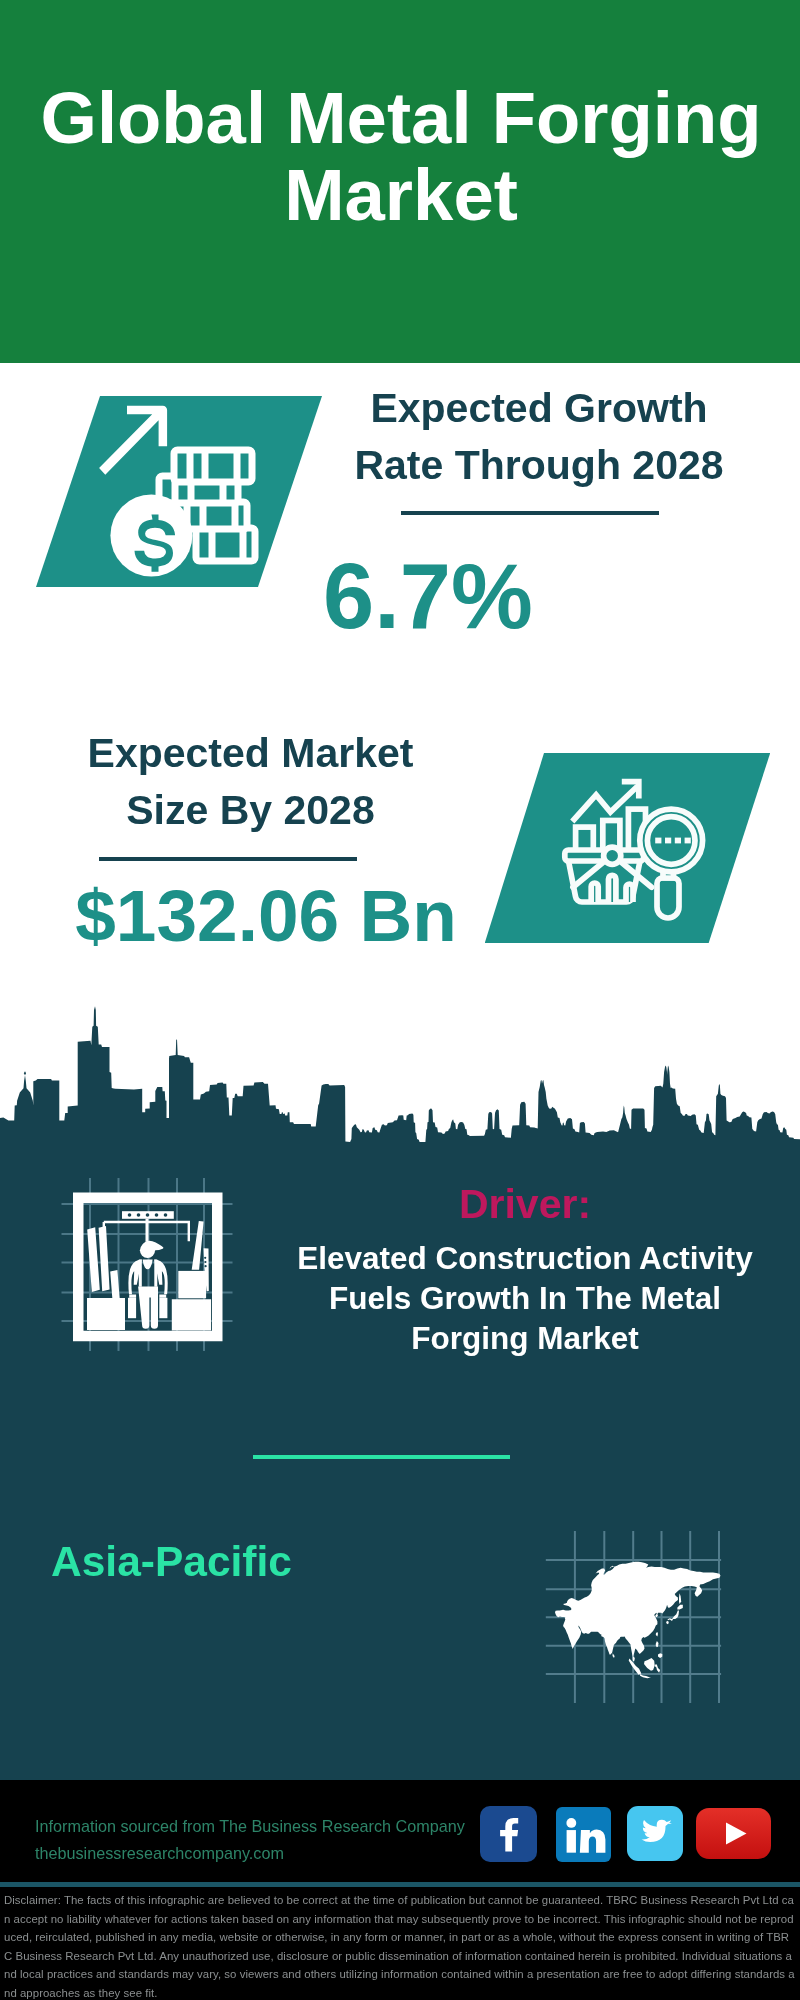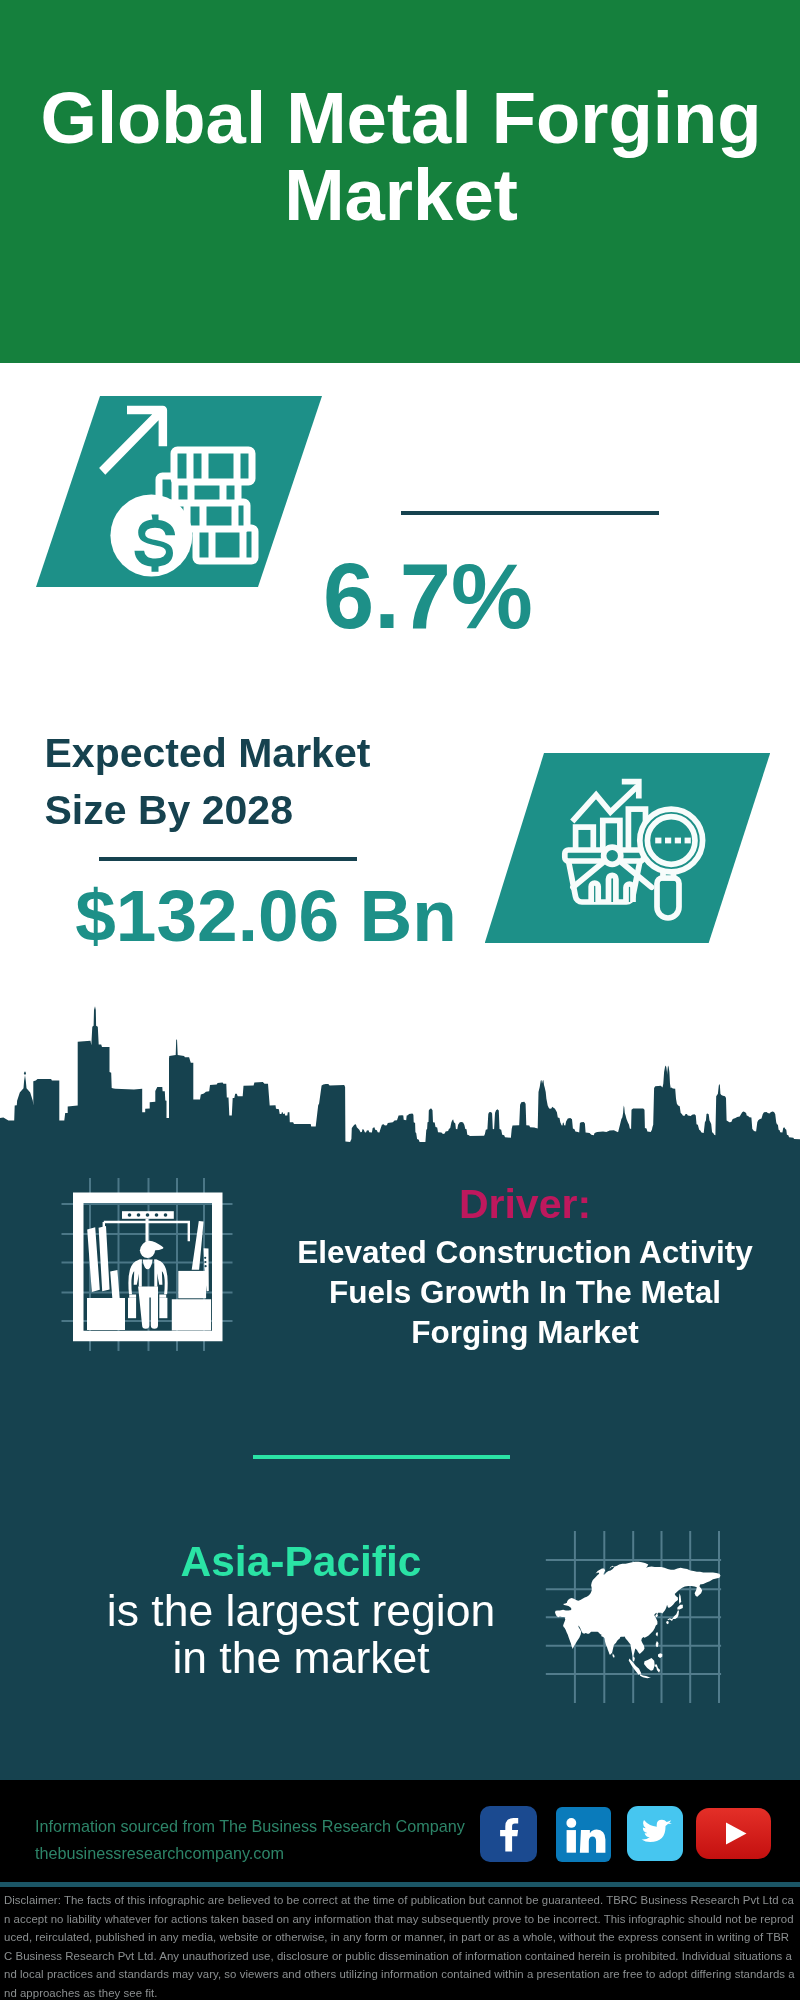--- a/index.html
+++ b/index.html
@@ -77,20 +77,24 @@
         <rect x="79" y="54" width="78" height="32" rx="3.5" fill="#1d9088"></rect>
         <path d="M95 56 v28 M110 56 v28 M142 56 v28"></path>
       </g>
       <g>
         <circle cx="56.4" cy="139.5" r="41" fill="#ffffff"></circle>
         <path fill="#1d9088" d="M56.5 118.6 h7 v5.3 q7.5 0.7 11.9 4.9 q4.3 4.1 4.7 10.5 h-9.4 q-0.4 -3.4 -2.8 -5.4 q-2.6 -2.2 -7.9 -2.2 q-5 0 -7.5 1.8 q-2.4 1.7 -2.4 4.2 q0 2.4 2.1 3.7 q2.2 1.3 8.6 2.5 q9.1 1.7 13.1 4.6 q4.1 2.9 4.1 8.6 q0 6.1 -4.5 9.8 q-3.8 3.1 -10 3.7 v5.1 h-7 v-5.1 q-7.7 -0.7 -12.2 -4.9 q-4.5 -4.2 -4.8 -11 h9.6 q0.3 3.7 3 5.7 q2.8 2.1 8.4 2.1 q5.4 0 8 -1.9 q2.5 -1.9 2.5 -4.6 q0 -2.6 -2.3 -4 q-2.4 -1.5 -9.2 -2.8 q-8.7 -1.7 -12.5 -4.5 q-3.8 -2.9 -3.8 -8.3 q0 -5.8 4.2 -9.4 q3.6 -3 10.1 -3.6 Z"></path>
       </g>
     </svg>
   </div>
 
+  <div style="position:absolute;left:333px;top:380px;width:412px;text-align:center">
+    <div class="stat-h">Expected Growth
+Rate Through 2028</div>
+  </div>
   <div class="stat-rule" style="position:absolute;left:401px;top:511px;width:258px;height:4px"></div>
   <div class="stat-v" style="position:absolute;left:323px;top:550px;width:410px;text-align:left;font-size:92px">6.7%</div>
 
   <div class="para" style="left:484.7px;top:752.8px;width:285.6px;height:190.4px;--c1:20.8%;--c2:78.4%">
     <div class="para-bg"></div>
     <svg style="left:75px;top:20px;width:152px;height:152px" viewBox="0 0 152 152">
       <g fill="none" stroke="#f7fcfb" stroke-width="5.7" stroke-linecap="butt" stroke-linejoin="miter">
         <path d="M12.3 48.5 L36.1 21.9 L50.4 39.0 L77.5 13.2"></path>
         <path d="M61.8 8.6 H78.8 V25.6"></path>
         <rect x="15.6" y="54.1" width="17.7" height="25"></rect>
@@ -111,21 +115,21 @@
       </g>
       <g fill="#f7fcfb">
         <rect x="95.2" y="64.6" width="6.2" height="5.8"></rect>
         <rect x="105" y="64.6" width="6.2" height="5.8"></rect>
         <rect x="114.8" y="64.6" width="6.2" height="5.8"></rect>
         <rect x="124.6" y="64.6" width="6.2" height="5.8"></rect>
       </g>
     </svg>
   </div>
 
-  <div style="position:absolute;left:44.5px;top:724.5px;width:412px;">
+  <div style="position:absolute;left:44.5px;top:724.5px;width:412px;text-align:center">
     <div class="stat-h">Expected Market
 Size By 2028</div>
   </div>
   <div class="stat-rule" style="position:absolute;left:99px;top:857px;width:258px;height:4px"></div>
   <div class="stat-v" style="position:absolute;left:60px;top:879px;width:412px;text-align:center;font-size:73px">$132.06 Bn</div>
 
   <svg class="city" style="top:1000px;height:160px" viewBox="0 0 800 160" preserveAspectRatio="none">
     <path fill="#16424f" d="M 0,160 L 0,118.1 L 3.4,117.6 L 8.4,120.6 L 14.2,120.6 L 14.7,105.5 L 16.8,105.2 L 17.1,100.8 L 19.8,92.4 L 23.5,88.2 L 24.1,80.7 L 25.0,75.3 L 23.8,73.3 L 25.0,71.3 L 26.1,73.3 L 25.0,75.3 L 25.8,80.7 L 26.5,88.2 L 30.2,92.4 L 32.8,100.8 L 33.3,105.5 L 33.3,81.2 L 35.8,80.4 L 37.5,79.0 L 51.1,79.0 L 51.9,80.4 L 59.3,80.4 L 59.3,120.6 L 64.3,120.6 L 65.2,113.0 L 67.7,113.0 L 67.7,106.5 L 77.7,105.5 L 77.7,41.8 L 90.5,40.8 L 91.3,45.2 L 92.3,26.8 L 93.6,25.8 L 94.0,10.0 L 95.0,6.3 L 95.8,10.0 L 96.1,25.8 L 97.8,26.8 L 98.7,44.4 L 101.2,44.4 L 102.0,46.9 L 109.5,46.9 L 109.5,72.0 L 111.2,72.8 L 111.7,87.9 L 113.7,88.4 L 115.4,88.8 L 133.8,89.6 L 134.0,89.6 L 142.2,88.8 L 142.2,112.2 L 145.2,112.2 L 145.2,108.8 L 149.7,108.5 L 149.7,102.2 L 155.3,101.8 L 155.3,90.9 L 157.3,86.9 L 162.3,86.9 L 162.6,91.3 L 164.8,91.3 L 165.3,100.5 L 166.5,100.8 L 166.5,118.1 L 169.0,118.1 L 169.0,58.6 L 169.3,55.9 L 175.7,55.1 L 176.2,40.0 L 177.0,39.2 L 177.7,55.1 L 184.1,55.9 L 184.9,57.3 L 189.1,57.3 L 190.8,62.8 L 193.3,62.8 L 193.3,99.6 L 200.0,99.6 L 200.8,94.6 L 203.3,93.8 L 204.5,92.9 L 205.9,91.8 L 209.2,91.3 L 210.0,85.1 L 216.7,84.6 L 217.6,82.9 L 222.6,82.4 L 223.4,83.7 L 226.3,83.7 L 226.8,97.5 L 228.5,97.5 L 229.3,115.5 L 231.8,115.5 L 232.7,98.0 L 234.3,98.0 L 235.2,93.8 L 236.8,93.8 L 237.7,96.3 L 242.7,96.3 L 243.5,85.7 L 253.6,85.4 L 254.4,82.4 L 262.8,82.0 L 264.5,83.7 L 267.8,83.7 L 268.0,83.7 L 269.7,105.5 L 275.5,105.2 L 276.0,108.8 L 278.9,109.2 L 279.7,113.9 L 281.4,113.9 L 281.9,112.2 L 282.7,112.2 L 283.1,113.9 L 284.8,113.5 L 285.1,115.5 L 287.3,115.5 L 287.8,112.2 L 289.4,112.2 L 289.8,122.2 L 293.1,122.2 L 294.0,123.9 L 310.7,123.9 L 311.2,126.4 L 315.7,126.4 L 316.2,122.2 L 318.2,105.2 L 319.1,103.5 L 321.6,85.4 L 323.3,84.6 L 325.8,84.1 L 328.3,84.1 L 329.6,85.4 L 344.2,85.1 L 345.1,87.1 L 345.4,141.5 L 350.1,142.0 L 351.4,139.0 L 351.8,128.1 L 354.3,124.8 L 355.9,124.3 L 356.8,127.3 L 359.3,129.8 L 360.5,132.3 L 361.8,132.0 L 362.6,129.0 L 363.8,129.8 L 364.8,132.3 L 366.0,132.6 L 366.8,130.6 L 368.5,130.3 L 369.3,132.3 L 371.9,132.6 L 372.7,128.1 L 374.4,127.3 L 375.2,129.8 L 376.9,130.3 L 377.7,132.3 L 379.4,132.6 L 380.2,129.8 L 381.9,124.8 L 383.6,124.3 L 384.9,125.6 L 386.9,125.3 L 387.8,123.1 L 392.8,122.2 L 394.5,120.6 L 397.0,120.2 L 398.6,115.5 L 401.8,115.2 L 402.0,115.2 L 403.3,115.5 L 403.7,119.7 L 406.2,120.2 L 406.7,115.5 L 407.9,115.2 L 409.0,113.9 L 412.4,113.5 L 413.4,114.7 L 413.7,122.2 L 415.1,123.1 L 415.4,132.3 L 416.2,133.1 L 417.1,139.0 L 418.8,139.8 L 419.6,142.0 L 425.4,142.0 L 426.3,129.8 L 427.1,129.0 L 427.5,122.2 L 428.5,121.9 L 428.8,110.5 L 430.1,108.8 L 431.3,108.5 L 432.5,110.2 L 433.0,122.2 L 434.7,122.6 L 435.5,126.9 L 437.2,127.6 L 438.0,132.3 L 441.4,132.6 L 443.0,134.0 L 444.7,133.6 L 445.6,131.5 L 448.1,131.0 L 448.9,129.0 L 450.2,128.1 L 451.4,122.2 L 452.2,120.6 L 453.1,119.2 L 453.9,122.2 L 455.3,123.6 L 455.9,129.0 L 457.3,129.3 L 458.1,124.8 L 459.8,122.2 L 461.5,121.9 L 463.1,122.6 L 464.3,124.8 L 465.3,129.0 L 466.5,129.3 L 467.3,134.8 L 469.0,135.3 L 469.8,136.0 L 484.1,135.7 L 484.9,134.0 L 485.8,129.8 L 487.4,129.3 L 488.3,113.9 L 489.1,112.2 L 491.1,111.9 L 492.1,113.5 L 492.8,129.0 L 494.1,129.3 L 495.0,113.0 L 496.1,110.2 L 497.5,109.2 L 498.8,110.5 L 499.5,129.0 L 501.2,129.8 L 502.2,134.8 L 504.2,135.3 L 505.0,137.3 L 510.9,137.7 L 511.7,129.0 L 512.5,125.6 L 519.2,125.3 L 520.1,104.7 L 521.3,102.2 L 524.3,101.8 L 525.6,103.8 L 526.3,125.3 L 529.3,125.6 L 530.1,127.3 L 534.3,127.6 L 535.8,128.1 L 536.0,128.1 L 537.7,128.6 L 538.5,92.1 L 539.7,87.1 L 540.7,80.7 L 541.5,80.0 L 542.0,83.7 L 542.7,80.7 L 543.4,80.0 L 544.0,85.1 L 544.7,87.4 L 545.7,92.1 L 546.4,98.8 L 547.7,105.5 L 549.1,108.5 L 551.1,108.8 L 551.9,107.5 L 552.8,106.8 L 553.6,108.0 L 554.8,108.5 L 555.8,110.2 L 556.9,112.2 L 557.8,117.6 L 559.5,118.1 L 560.3,122.2 L 561.1,123.9 L 561.5,125.3 L 562.5,125.6 L 562.8,123.1 L 563.6,122.6 L 564.1,125.3 L 565.3,125.6 L 566.1,121.4 L 567.8,118.6 L 570.3,118.1 L 572.0,119.2 L 572.9,128.6 L 574.5,129.3 L 575.4,131.5 L 577.9,132.0 L 579.2,132.6 L 579.9,123.1 L 581.2,122.2 L 583.7,121.9 L 584.9,123.6 L 585.6,132.6 L 589.6,133.1 L 591.3,134.8 L 593.8,135.3 L 594.6,133.1 L 597.1,132.0 L 603.0,131.5 L 606.4,132.0 L 609.7,130.6 L 613.9,130.3 L 616.4,131.5 L 618.1,132.3 L 618.9,129.0 L 619.8,125.6 L 620.6,122.2 L 621.4,118.9 L 622.3,117.6 L 622.8,114.7 L 623.1,113.0 L 623.4,108.8 L 623.8,105.5 L 624.3,107.5 L 624.8,113.0 L 625.6,115.5 L 626.5,118.9 L 627.8,122.2 L 629.0,124.8 L 629.8,128.6 L 631.1,129.0 L 631.5,109.7 L 633.1,108.5 L 643.2,108.5 L 644.5,109.7 L 644.9,128.1 L 646.5,128.6 L 647.4,131.5 L 650.7,132.0 L 651.9,129.8 L 652.4,127.3 L 653.2,124.8 L 654.1,87.9 L 655.3,86.2 L 660.8,85.7 L 662.5,87.4 L 663.3,83.7 L 664.1,72.0 L 665.0,67.0 L 665.6,65.6 L 666.3,67.0 L 667.0,72.0 L 667.7,83.7 L 668.3,87.9 L 669.8,88.8 L 666.0,88.8 L 666.8,83.7 L 667.3,72.0 L 668.0,65.6 L 668.7,67.0 L 669.4,72.0 L 670.0,83.7 L 670.7,87.9 L 671.7,87.4 L 672.7,88.4 L 675.2,88.8 L 676.0,98.8 L 676.9,103.8 L 678.1,105.5 L 679.7,106.3 L 680.7,113.0 L 681.9,113.9 L 682.8,115.5 L 684.4,115.9 L 685.3,114.2 L 686.9,113.9 L 687.8,115.5 L 690.8,115.9 L 692.0,114.7 L 694.5,114.2 L 695.8,115.5 L 696.5,124.3 L 697.8,124.8 L 699.2,129.8 L 700.3,130.6 L 701.5,132.6 L 703.7,133.1 L 704.9,122.2 L 705.9,120.6 L 706.5,113.9 L 707.5,113.5 L 708.7,114.2 L 709.5,120.6 L 710.4,122.2 L 711.2,123.9 L 712.1,132.3 L 713.2,133.1 L 714.2,134.8 L 715.4,135.3 L 716.2,96.3 L 717.1,95.1 L 717.9,93.8 L 718.8,85.4 L 719.4,84.1 L 719.9,85.4 L 720.4,93.8 L 721.3,95.1 L 723.0,95.8 L 725.0,96.3 L 726.0,98.0 L 726.6,120.6 L 728.3,121.4 L 729.3,122.2 L 731.3,121.9 L 732.7,118.9 L 735.5,118.1 L 737.2,116.9 L 739.7,116.4 L 741.0,114.2 L 742.2,112.2 L 743.4,111.4 L 744.7,111.9 L 746.1,113.0 L 746.7,115.5 L 748.1,115.9 L 749.4,117.2 L 751.4,117.6 L 752.3,129.0 L 753.1,129.8 L 753.9,131.0 L 756.1,131.5 L 757.3,122.2 L 758.1,120.6 L 759.5,119.2 L 761.5,118.6 L 762.8,113.9 L 764.0,112.2 L 766.5,111.9 L 767.8,113.0 L 769.5,113.5 L 770.7,112.2 L 772.4,111.4 L 774.0,111.9 L 775.2,113.9 L 776.2,122.2 L 776.9,124.3 L 777.9,124.8 L 778.6,129.8 L 779.6,130.3 L 780.2,132.3 L 782.4,132.6 L 783.2,128.1 L 784.3,127.3 L 785.3,129.0 L 786.3,129.8 L 786.9,134.8 L 788.3,135.3 L 789.1,137.3 L 793.3,137.7 L 794.1,139.0 L 799.8,139.3 L 800,139.3 L 800,160 Z"></path>
   </svg>
   <div class="lower"></div>
@@ -165,30 +169,28 @@
     </g>
     <g fill="#16424f">
       <circle cx="155.2" cy="87.8" r="1.1"></circle>
         <circle cx="155.4" cy="92" r="1.1"></circle>
         <circle cx="155.6" cy="96.2" r="1.1"></circle>
     </g>
   </svg>
 
   <div style="position:absolute;left:275px;top:1184px;width:500px;text-align:center">
     <div class="driver-h">Driver:</div>
-    <div class="driver-b" style="margin-top:7px">Elevated Construction Activity
+    <div class="driver-b" style="margin-top:13px">Elevated Construction Activity
 Fuels Growth In The Metal
 Forging Market</div>
   </div>
   <div class="green-rule"></div>
 
-  <div style="position:absolute;left:51px;top:1537px;width:500px;text-align:center">
+  <div style="position:absolute;left:51px;top:1537px;width:500px;text-align:left">
     <div class="region-h">Asia-Pacific</div>
-    <div class="region-b">is the largest region
-in the market</div>
   </div>
 
   <svg style="position:absolute;left:540px;top:1500px;width:210px;height:210px" viewBox="0 0 210 210">
     <g stroke="#527c8c" stroke-width="2">
       <path d="M34.9 31 V203 M64.3 31 V203 M93.2 31 V203 M121.5 31 V203 M150.2 31 V203 M179 31 V203"></path>
       <path d="M5.8 59.9 H181.1 M5.8 89.3 H181.1 M5.8 117.3 H181.1 M5.8 145.7 H181.1 M5.8 174 H181.1"></path>
     </g>
     <g fill="#ffffff">
       <path d="M 15.6,110.8 L 17.7,110.6 L 19.9,110.4 L 23.1,109.7 L 25.8,110.6 L 28.5,110.4 L 31.2,110.0 L 31.2,108.1 L 28.5,106.1 L 26.4,105.4 L 24.2,105.0 L 23.1,104.1 L 25.3,103.4 L 27.4,102.5 L 29.1,102.1 L 27.4,103.4 L 26.9,102.1 L 28.0,100.1 L 29.6,98.7 L 31.7,98.0 L 33.9,98.7 L 36.1,100.1 L 38.2,100.7 L 40.4,100.1 L 42.5,98.7 L 44.7,97.4 L 46.8,96.7 L 49.0,95.3 L 50.6,93.3 L 51.7,90.6 L 51.7,87.9 L 51.1,85.2 L 51.7,82.5 L 52.8,79.9 L 55.5,77.2 L 57.6,75.1 L 59.2,73.8 L 58.7,72.4 L 56.5,73.1 L 55.5,73.8 L 57.6,71.1 L 59.8,69.8 L 61.9,68.4 L 64.1,68.4 L 65.2,70.4 L 64.1,72.4 L 63.5,74.5 L 64.6,74.5 L 66.2,72.4 L 68.4,71.1 L 70.6,70.4 L 72.7,69.1 L 74.3,67.1 L 72.7,65.7 L 70.6,67.1 L 69.5,69.1 L 71.6,67.1 L 74.9,66.4 L 77.0,65.7 L 79.2,64.4 L 82.4,63.7 L 85.6,63.7 L 88.9,63.0 L 92.1,62.3 L 95.3,61.7 L 98.6,61.7 L 101.8,62.3 L 105.0,63.0 L 108.3,64.4 L 107.2,66.4 L 106.1,67.7 L 108.3,67.1 L 111.5,66.4 L 114.7,67.1 L 118.0,67.1 L 121.2,67.1 L 124.4,67.7 L 127.7,69.1 L 130.9,69.8 L 134.1,69.8 L 137.4,68.4 L 140.6,67.7 L 143.9,68.4 L 147.1,69.1 L 150.3,70.4 L 153.6,71.1 L 156.8,71.8 L 160.0,71.8 L 163.3,72.4 L 166.5,72.4 L 169.7,72.4 L 173.0,72.4 L 176.2,73.1 L 179.4,73.8 L 180.5,75.8 L 179.4,77.8 L 176.2,78.5 L 173.0,79.2 L 169.7,81.2 L 166.5,82.5 L 163.3,83.9 L 160.0,84.6 L 159.5,86.6 L 161.1,88.6 L 162.2,90.6 L 161.1,93.3 L 158.9,95.3 L 157.3,96.7 L 155.7,96.0 L 154.6,93.3 L 156.2,90.0 L 156.8,87.3 L 154.6,86.6 L 151.4,85.9 L 148.2,85.9 L 144.9,86.6 L 141.7,87.9 L 139.0,90.0 L 136.3,92.6 L 134.7,94.0 L 135.8,96.0 L 137.9,97.4 L 137.9,100.1 L 135.2,102.1 L 133.1,104.8 L 130.9,106.8 L 128.8,108.1 L 127.7,106.8 L 127.1,104.8 L 126.1,108.1 L 125.0,110.2 L 123.4,112.2 L 122.3,113.5 L 121.2,112.8 L 120.1,112.8 L 118.0,112.8 L 117.4,114.2 L 118.0,115.5 L 116.9,116.9 L 115.8,116.9 L 115.3,115.5 L 116.4,114.2 L 116.9,112.8 L 115.3,113.5 L 114.2,114.9 L 115.3,116.9 L 116.4,118.9 L 117.4,121.6 L 117.4,124.3 L 115.8,125.6 L 114.7,128.3 L 113.1,131.0 L 110.4,133.7 L 108.3,135.7 L 106.1,137.1 L 104.5,137.8 L 103.4,137.1 L 101.8,138.4 L 101.3,140.5 L 102.4,143.1 L 104.0,145.8 L 104.5,148.5 L 103.4,150.6 L 101.3,152.6 L 99.7,153.9 L 98.0,151.9 L 97.0,149.9 L 95.3,148.5 L 94.8,150.6 L 94.3,152.6 L 93.7,154.6 L 93.2,156.6 L 94.3,157.3 L 94.8,158.6 L 94.3,160.7 L 93.2,161.3 L 92.6,159.3 L 92.6,156.6 L 92.1,153.9 L 91.6,151.2 L 91.0,147.9 L 90.5,144.5 L 88.9,142.5 L 87.8,141.1 L 86.7,139.8 L 85.6,138.4 L 84.6,136.4 L 83.5,136.7 L 82.4,136.7 L 81.3,136.7 L 80.3,137.1 L 79.7,138.4 L 78.1,139.8 L 77.0,141.1 L 75.9,143.1 L 74.9,143.8 L 73.8,145.2 L 73.2,147.9 L 72.7,149.9 L 72.2,152.6 L 70.6,154.6 L 69.5,154.6 L 68.9,152.6 L 67.9,149.9 L 66.8,146.5 L 65.7,144.5 L 64.9,141.1 L 64.6,138.4 L 63.5,137.1 L 61.9,136.4 L 60.9,135.7 L 61.9,135.1 L 60.9,134.4 L 59.8,133.7 L 58.7,132.4 L 57.6,131.7 L 55.5,131.7 L 53.3,131.7 L 51.1,131.7 L 49.0,133.7 L 47.4,133.7 L 45.8,133.0 L 44.1,133.7 L 42.5,133.0 L 41.4,131.0 L 40.4,128.6 L 39.1,126.3 L 38.2,125.4 L 38.9,127.7 L 40.2,129.4 L 41.2,131.7 L 40.7,134.4 L 39.3,137.8 L 37.1,141.1 L 35.0,144.5 L 33.4,147.2 L 32.8,149.1 L 31.7,146.4 L 30.9,143.4 L 29.8,140.5 L 28.7,137.5 L 27.8,134.8 L 26.7,132.4 L 25.6,129.7 L 24.5,127.7 L 23.6,127.0 L 23.1,125.6 L 23.8,123.5 L 24.8,121.1 L 25.3,119.2 L 24.6,117.6 L 25.7,117.0 L 23.7,116.9 L 22.0,116.9 L 19.9,116.5 L 18.3,117.3 L 16.7,116.2 L 15.6,114.2 L 15.0,112.2 Z"></path>
       <path d="M 127.7,120.3 L 129.8,119.6 L 132.0,120.9 L 133.1,118.9 L 135.2,118.9 L 137.4,117.6 L 138.5,114.9 L 139.0,110.8 L 137.9,110.2 L 136.3,114.2 L 134.1,116.2 L 132.0,118.9 L 129.8,118.2 L 127.7,119.2 Z"></path>

